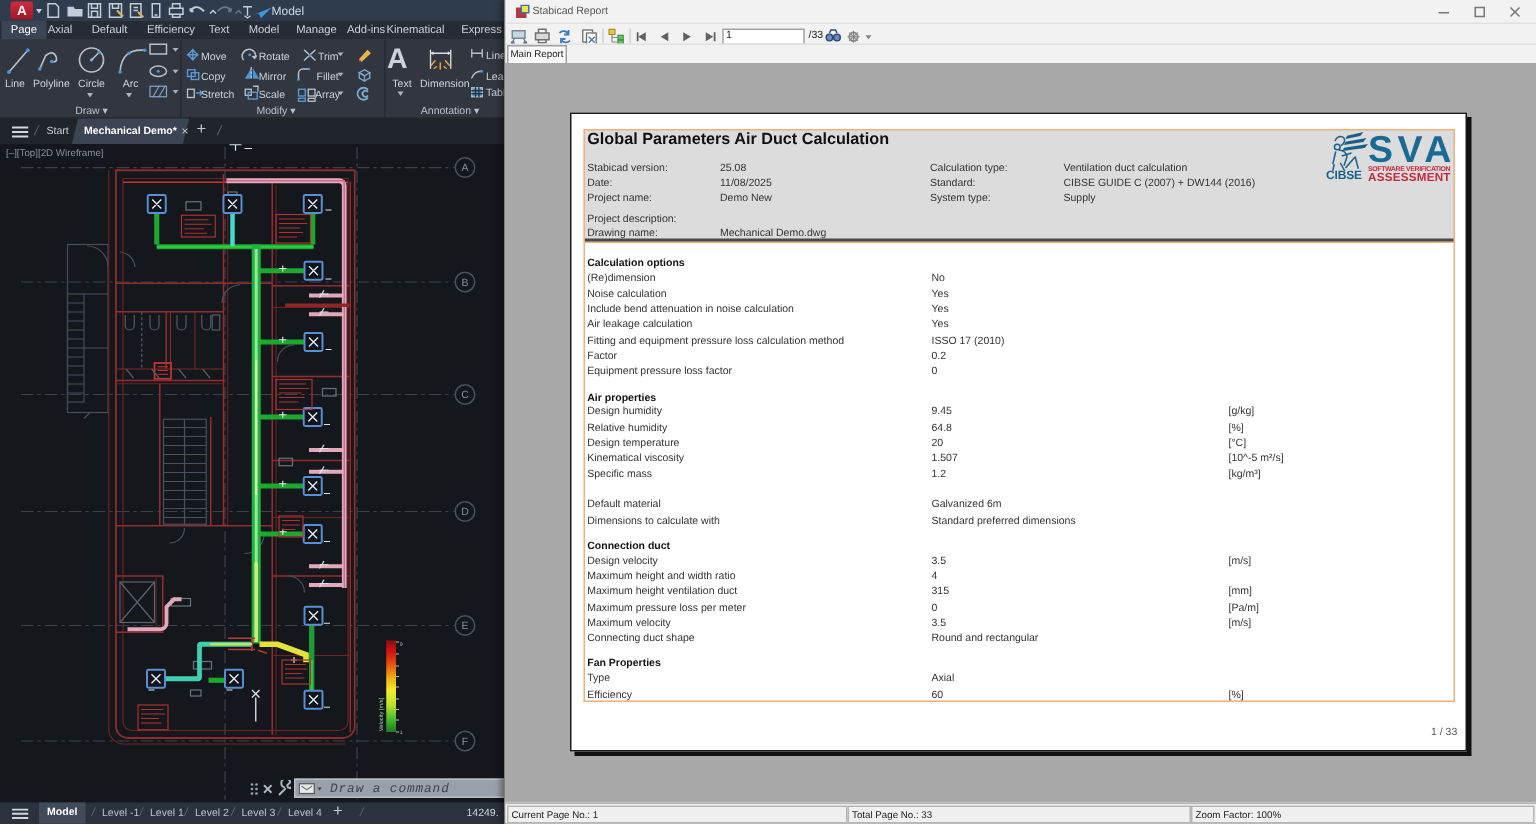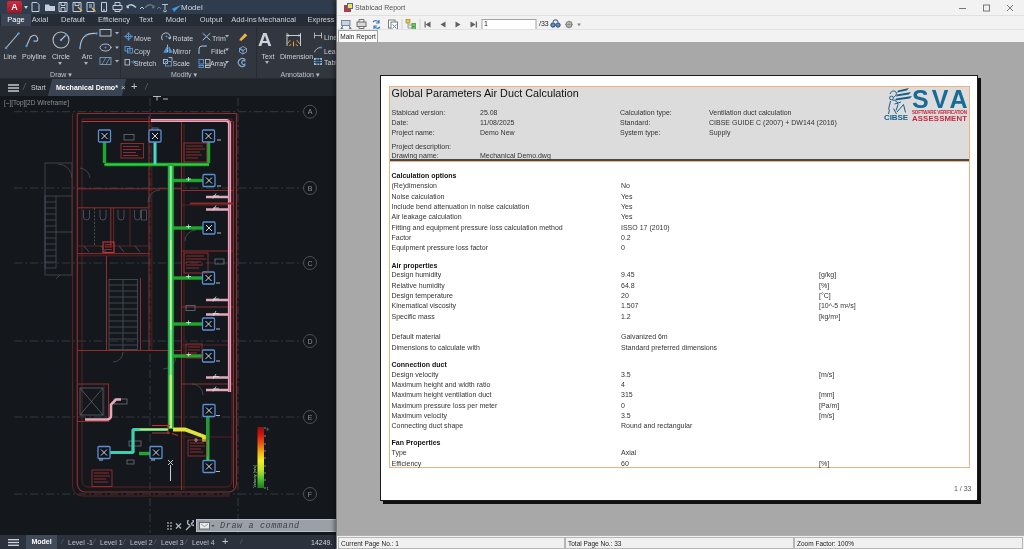--- a/index.html
+++ b/index.html
@@ -40,23 +40,23 @@
 </svg>
 <span class="abs" style="left:181px;top:3px;font-size:8px;color:#cdd7e2">Model</span>
 </div>
 <div id="ribtabs">
 <div class="rtab" style="left:1px;width:30px;background:#3b4454;color:#fff">Page</div>
 <div class="rtab" style="left:27px;width:26px">Axial</div>
 <div class="rtab" style="left:54px;width:38px">Default</div>
 <div class="rtab" style="left:93px;width:42px">Efficiency</div>
 <div class="rtab" style="left:134px;width:24px">Text</div>
 <div class="rtab" style="left:159px;width:34px">Model</div>
-<div class="rtab" style="left:196px;width:30px">Output</div>
+<div class="rtab" style="left:196px;width:30px">Manage</div>
 <div class="rtab" style="left:228px;width:32px">Add-ins</div>
-<div class="rtab" style="left:255px;width:44px">Mechanical</div>
+<div class="rtab" style="left:255px;width:44px">Kinematical</div>
 <div class="rtab" style="left:299px;width:44px">Express Tools</div>
 </div>
 </div>
 <div id="ribbon">
 <svg class="abs" style="left:0;top:0" width="340" height="53" viewBox="0 0 340 53" fill="none" stroke="#b7c1cc" stroke-width="1.1" stroke-linecap="round">
 <g>
         <line x1="6" y1="22" x2="18.5" y2="7.5"></line>
         <circle cx="6" cy="22" r="1.3" fill="#4a94d8" stroke="none"></circle>
         <circle cx="18.5" cy="7.5" r="1.3" fill="#4a94d8" stroke="none"></circle>
       </g>
@@ -563,21 +563,21 @@
 <span class="abs" style="left:202px;top:3.5px;font-size:7px;color:#222">/33</span>
 </div>
 <div class="abs" style="left:0;top:30px;width:688px;height:12px;background:#f2f2f2">
 <div class="abs" style="left:1px;top:0px;width:40px;height:12px;background:#fafafa;border:1px solid #a0a0a0;border-bottom:none;font-size:6.5px;color:#222;text-align:center;line-height:12px">Main Report</div>
 </div>
 <div class="abs" style="left:0;top:42px;width:688px;height:493px;background:#a8a8a8"></div>
 <div class="abs" style="left:42.5px;top:74.5px;width:598px;height:426px;background:#fff;border:1px solid #1a1a1a;box-shadow:3px 3px 0 #101010"></div>
 <div class="abs" style="left:51.5px;top:85.5px;width:581px;height:76px;background:#dcdcdc;border:1px solid #f0b27a"></div>
 <div class="abs" style="left:51.5px;top:161.5px;width:581px;height:306.5px;border:1px solid #f0b27a;border-top:none"></div>
 <div class="abs" style="left:52.5px;top:159.3px;width:579px;height:2.2px;background:#4a4a4a"></div>
-<span class="abs" style="left:54.5px;top:87.3px;font-size:10.8px;font-weight:normal;color:#111">Global Parameters Air Duct Calculation</span>
+<span class="abs" style="left:54.5px;top:87.3px;font-size:10.8px;font-weight:bold;color:#111">Global Parameters Air Duct Calculation</span>
 <span class="rw" style="left:54.5px;top:109.1px">Stabicad version:</span>
 <span class="rw" style="left:143px;top:109.1px">25.08</span>
 <span class="rw" style="left:283px;top:109.1px">Calculation type:</span>
 <span class="rw" style="left:372px;top:109.1px">Ventilation duct calculation</span>
 <span class="rw" style="left:54.5px;top:119.4px">Date:</span>
 <span class="rw" style="left:143px;top:119.4px">11/08/2025</span>
 <span class="rw" style="left:283px;top:119.4px">Standard:</span>
 <span class="rw" style="left:372px;top:119.4px">CIBSE GUIDE C (2007) + DW144 (2016)</span>
 <span class="rw" style="left:54.5px;top:129.1px">Project name:</span>
 <span class="rw" style="left:143px;top:129.1px">Demo New</span>

